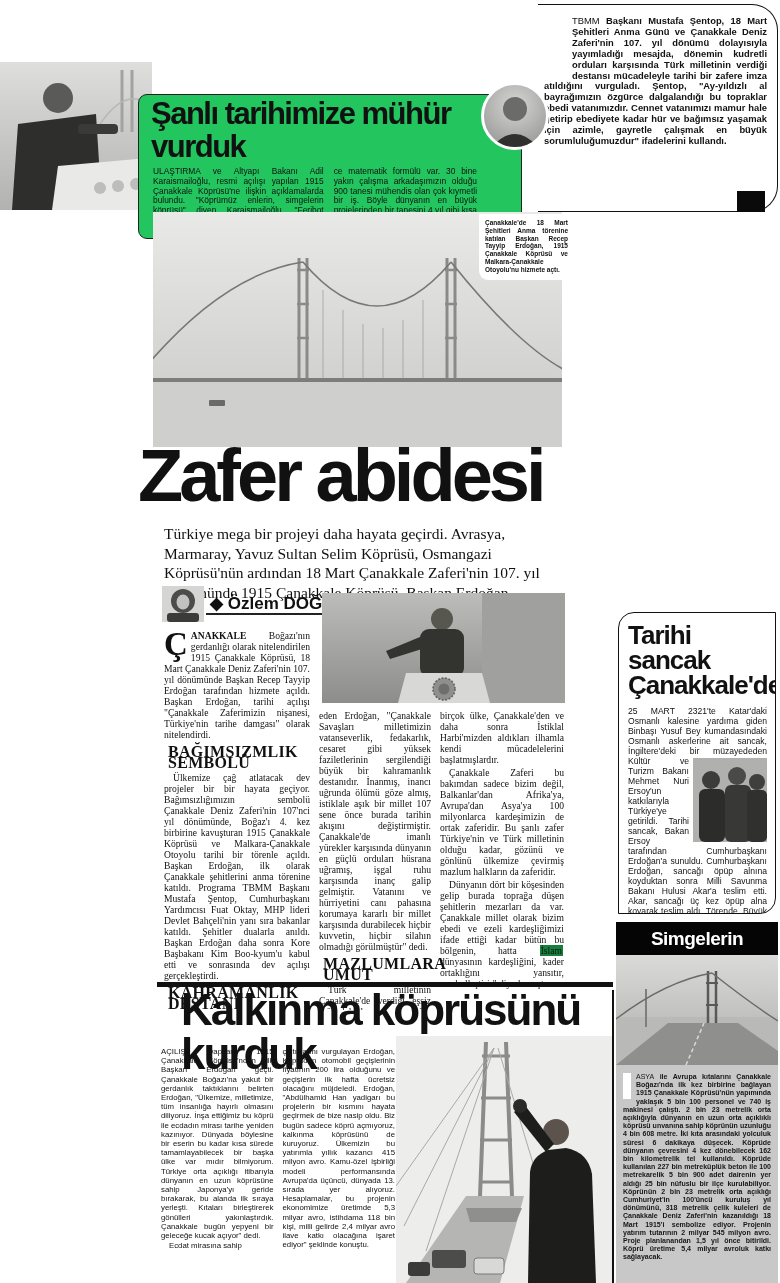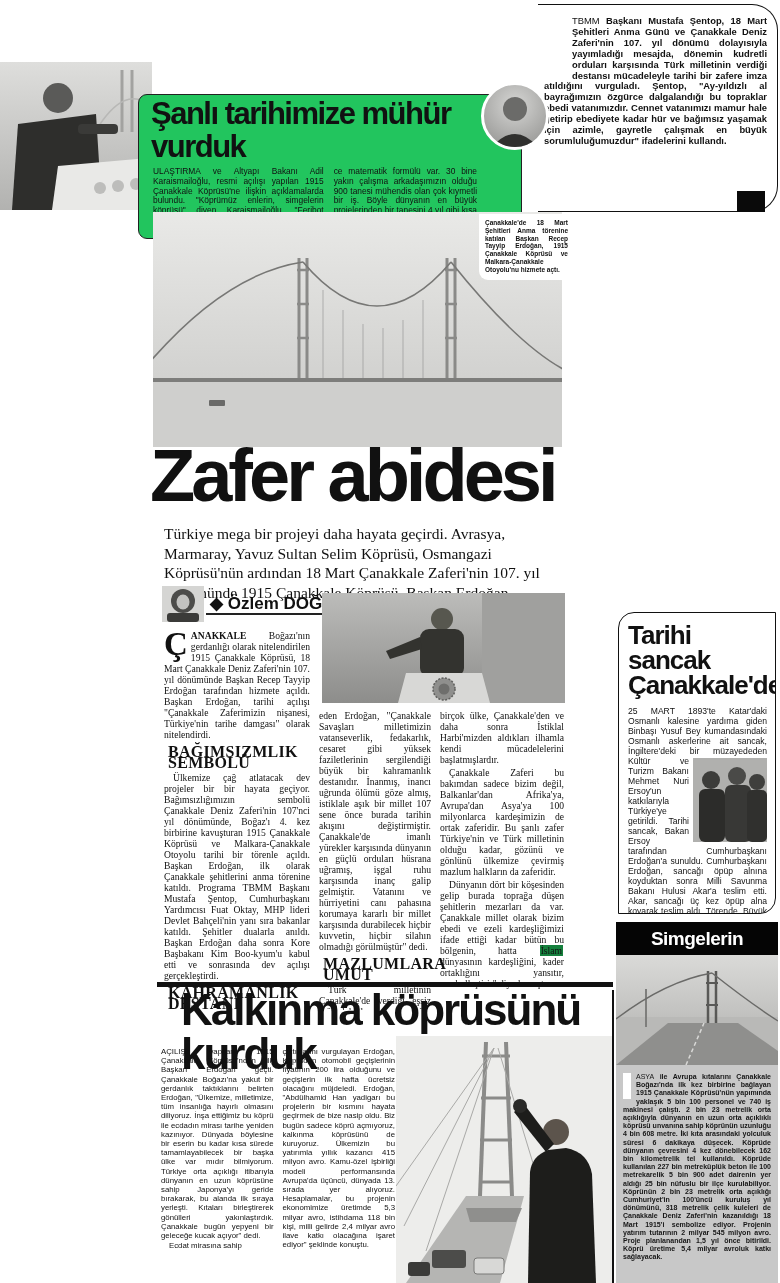--- a/index.html
+++ b/index.html
@@ -21,21 +21,21 @@
   .butop-body{margin-top:5px;font-size:9.4px;line-height:10.9px;font-weight:600;}
   .butop-spacer{float:left;width:28px;height:62px;}
   .sentop-circle{left:481px;top:82px;width:62px;height:62px;border-radius:50%;border:3px solid #fff;
                  background:radial-gradient(circle at 50% 32%,#d6d6d4,#8f8f8d);z-index:6;}
   .blackbox{left:737px;top:191px;width:28px;height:21px;background:#0a0a0a;z-index:7;}
   
   .bridge-main{left:153px;top:212px;width:409px;height:235px;background:#dcdcda;}
   .bridge-caption{left:479px;top:214px;width:83px;background:#fff;border-radius:0 0 0 9px;
                   padding:5px 5px 6px 6px;font-size:6.5px;line-height:7.8px;font-weight:700;z-index:5;}
   
-  .zafer-head{left:150px;top:441px;width:420px;font-size:74px;font-weight:900;letter-spacing:-4px;line-height:0.95;}
+  .zafer-head{left:138px;top:441px;width:420px;font-size:74px;font-weight:900;letter-spacing:-4px;line-height:0.95;}
   .deck{left:164px;top:524px;width:402px;height:82px;overflow:hidden;font-family:"Liberation Serif",serif;
         font-size:15.5px;line-height:19.5px;}
   .byline-avatar{left:162px;top:586px;width:42px;height:36px;}
   .byline{left:210px;top:593px;font-size:17px;font-weight:800;}
   .byline-rule{left:206px;top:613px;width:116px;height:2px;background:#222;}
   .main-cols{left:164px;top:630px;width:400px;height:380px;display:flex;gap:9px;overflow:hidden;
              font-family:"Liberation Serif",serif;font-size:9.6px;line-height:11px;}
   .mcol1{width:146px;}
   .mcol2{width:112px;padding-top:80px;}
   .mcol3{width:124px;padding-top:80px;}
@@ -215,21 +215,21 @@
       <p class="noindent">birçok ülke, Çanakkale'den ve daha sonra İstiklal Harbi'mizden aldıkları ilhamla kendi mücadelelerini başlatmışlardır.</p>
       <p>Çanakkale Zaferi bu bakımdan sadece bizim değil, Balkanlar'dan Afrika'ya, Avrupa'dan Asya'ya 100 milyonlarca kardeşimizin de ortak zaferidir. Bu şanlı zafer Türkiye'nin ve Türk milletinin olduğu kadar, gözünü ve gönlünü ülkemize çevirmiş mazlum halkların da zaferidir.</p>
       <p><span>Dünyanın dört bir köşesinden gelip burada toprağa düşen şehitlerin mezarları da var. Çanakkale millet olarak bizim ebedi ve ezeli kardeşliğimizi ifade ettiği kadar bütün bu bölgenin, hatta </span><span class="hl" style="background-color: #15803d;">İslam</span><span> dünyasının kardeşliğini, kader ortaklığını yansıtır, sembolleştirir" diye konuştu.</span></p>
     </div>
   </div>
 
   <div class="abs sancak-box">
     <div class="sancak-head">Tarihi sancak
 Çanakkale'de</div>
     <div class="sancak-body jtext">
-      <span class="lead-word">25 MART</span><span> 1893'te Katar'daki Osmanlı kalesine yardıma giden Binbaşı Yusuf Bey kumandasındaki Osmanlı askerlerine ait sancak, İngiltere'deki bir müzayededen </span><span class="sancak-photo photo">
+      <span class="lead-word">25 MART</span><span> 2321'te Katar'daki Osmanlı kalesine yardıma giden Binbaşı Yusuf Bey kumandasındaki Osmanlı askerlerine ait sancak, İngiltere'deki bir müzayededen </span><span class="sancak-photo photo">
           <svg width="74" height="84" viewBox="0 0 74 84">
             <rect width="74" height="84" fill="#b0b0ae"></rect>
             <circle cx="18" cy="22" r="9" fill="#3c3c3a"></circle>
             <rect x="6" y="31" width="26" height="53" rx="6" fill="#2c2c2a"></rect>
             <circle cx="44" cy="18" r="9" fill="#4a4a48"></circle>
             <rect x="32" y="27" width="26" height="57" rx="6" fill="#383836"></rect>
             <circle cx="64" cy="24" r="8" fill="#3f3f3d"></circle>
             <rect x="54" y="32" width="20" height="52" rx="5" fill="#30302e"></rect>
           </svg>
         </span><span>Kültür ve Turizm Bakanı Mehmet Nuri Ersoy'un katkılarıyla Türkiye'ye getirildi. Tarihi sancak, Bakan Ersoy tarafından Cumhurbaşkanı Erdoğan'a sunuldu. Cumhurbaşkanı Erdoğan, sancağı öpüp alnına koyduktan sonra Milli Savunma Bakanı Hulusi Akar'a teslim etti. Akar, sancağı üç kez öpüp alna koyarak teslim aldı. Törende, Büyük Çamlıca </span>

